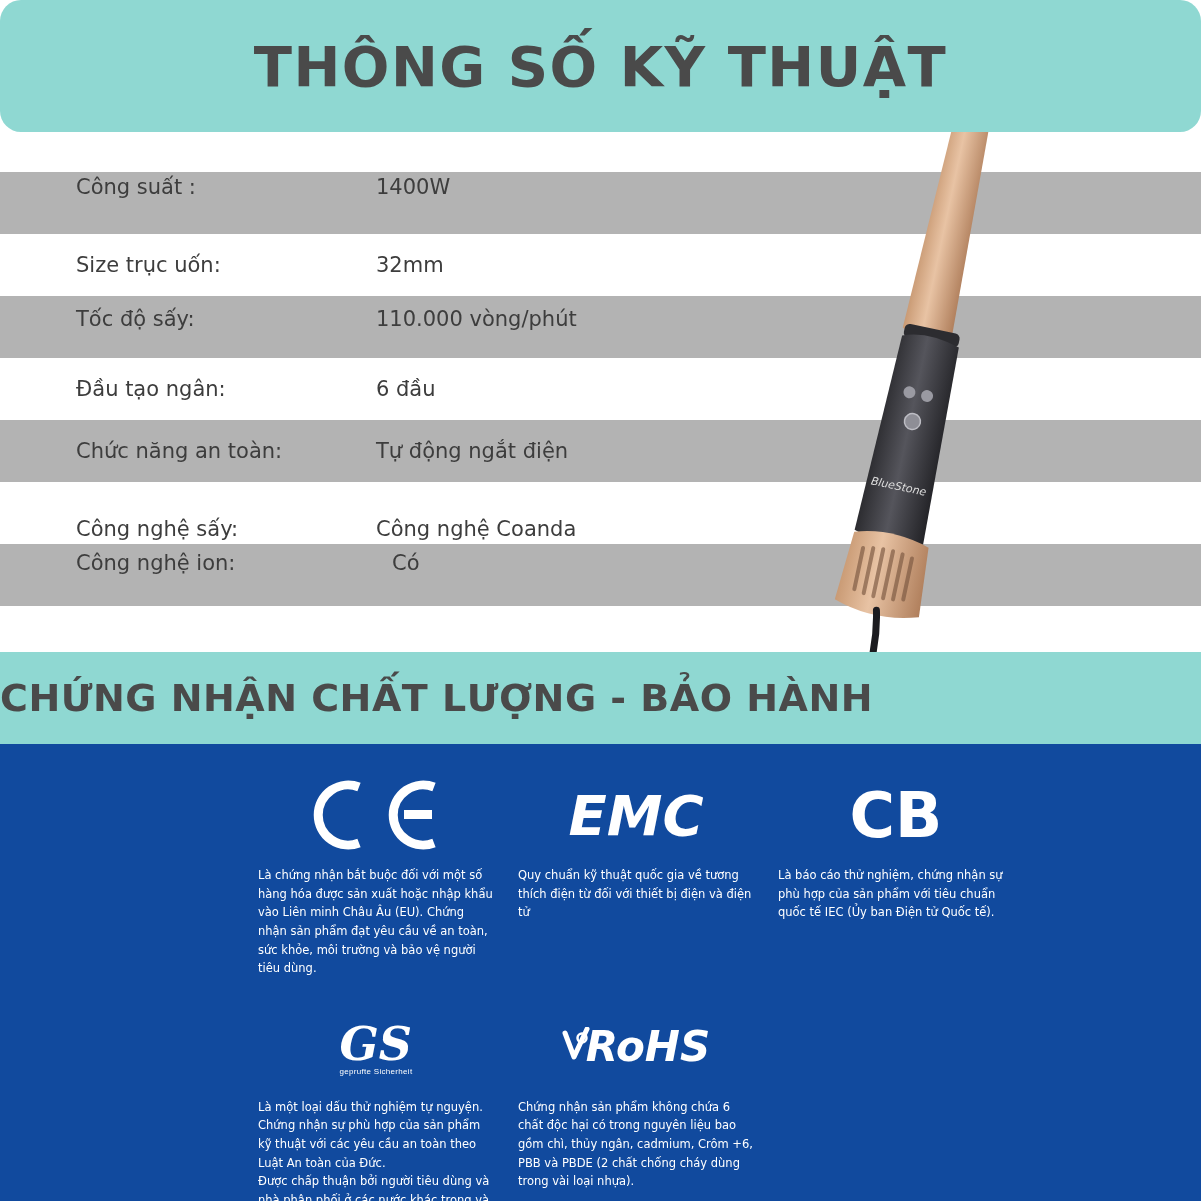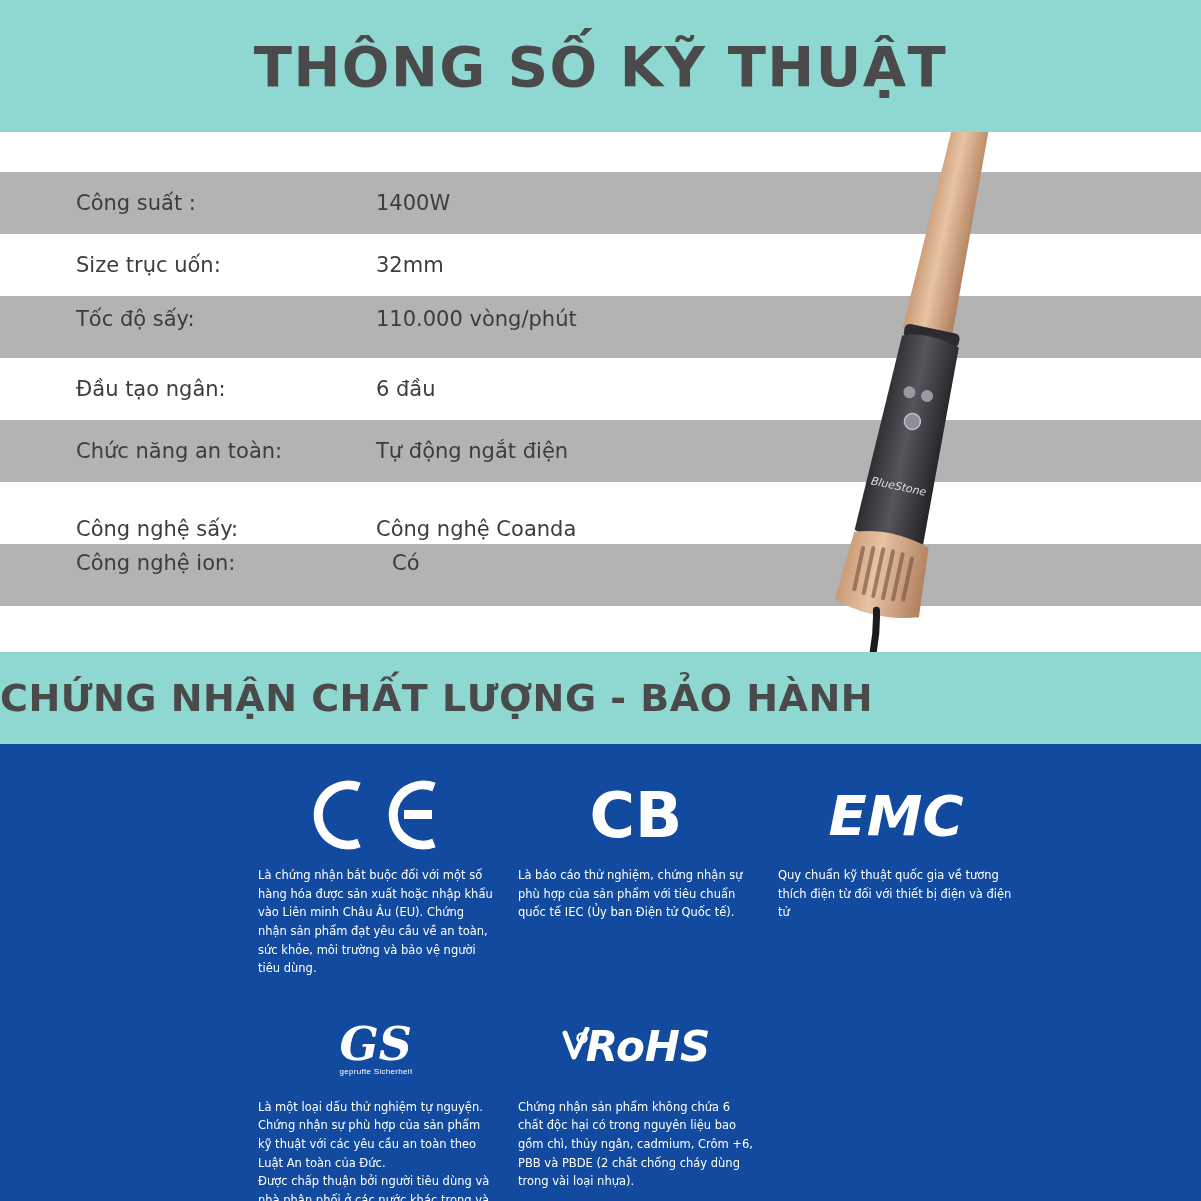--- a/index.html
+++ b/index.html
@@ -8,21 +8,21 @@
     font-family: "Liberation Sans", sans-serif;
     background: #ffffff;
     overflow: hidden;
   }
   .page { position: relative; width: 1201px; height: 1201px; }
 
   
   .header {
     height: 132px;
     background: #8fd8d2;
-    display: flex; align-items: center; justify-content: center;
+    display: flex; align-items: center; justify-content: center; border-radius: 21px;
   }
   .header-title {
     font-size: 56px;
     font-weight: 700;
     letter-spacing: 1.5px;
     color: #4a4a4a;
     text-transform: uppercase;
     font-family: "DejaVu Sans", sans-serif;
   }
 
@@ -169,21 +169,21 @@
           <rect x="140" y="529" width="4" height="52" rx="2"></rect>
           <rect x="150" y="530" width="4" height="50" rx="2"></rect>
           <rect x="160" y="532" width="4" height="46" rx="2"></rect>
         </g>
 
         <path d="M138 592 q10 40 2 86" stroke="#1b1b1f" stroke-width="7" fill="none" stroke-linecap="round"></path>
       </g>
     </svg>
 
     <div class="spec-table">
-      <div class="spec-row" style="top:40px;position:absolute;width:100%;">
+      <div class="spec-row" style="top:24px;position:absolute;width:100%;">
         <div class="spec-label">Công suất :</div>
         <div class="spec-value">1400W</div>
       </div>
       <div class="spec-row" style="top:102px;position:absolute;width:100%;">
         <div class="spec-label">Size trục uốn:</div>
         <div class="spec-value">32mm</div>
       </div>
       <div class="spec-row" style="top:156px;position:absolute;width:100%;">
         <div class="spec-label">Tốc độ sấy:</div>
         <div class="spec-value">110.000 vòng/phút</div>
@@ -221,30 +221,30 @@
             <path d="M133 12 A30 30 0 1 0 133 68" stroke="#fff" stroke-width="9" fill="none"></path>
             <rect x="103" y="35" width="30" height="9" fill="#114a9e"></rect>
             <rect x="103" y="35" width="28" height="9" fill="#fff"></rect>
           </svg>
         </div>
         <div class="cert-desc">Là chứng nhận bắt buộc đối với một số hàng hóa được sản xuất hoặc nhập khẩu vào Liên minh Châu Âu (EU). Chứng nhận sản phẩm đạt yêu cầu về an toàn, sức khỏe, môi trường và bảo vệ người tiêu dùng.</div>
       </div>
 
       <div class="cert-cell">
         <div class="cert-mark">
+          <span class="emc-mark">EMC</span>
+        </div>
+        <div class="cert-desc">Quy chuẩn kỹ thuật quốc gia về tương thích điện từ đối với thiết bị điện và điện tử</div>
+      </div>
+
+      <div class="cert-cell">
+        <div class="cert-mark">
           <span class="cb-mark">CB</span>
         </div>
         <div class="cert-desc">Là báo cáo thử nghiệm, chứng nhận sự phù hợp của sản phẩm với tiêu chuẩn quốc tế IEC (Ủy ban Điện tử Quốc tế).</div>
-      </div>
-
-      <div class="cert-cell">
-        <div class="cert-mark">
-          <span class="emc-mark">EMC</span>
-        </div>
-        <div class="cert-desc">Quy chuẩn kỹ thuật quốc gia về tương thích điện từ đối với thiết bị điện và điện tử</div>
       </div>
     </div>
 
     <div class="cert-grid cert-row2">
       <div class="cert-cell">
         <div class="cert-mark">
           <div style="">
             <span class="gs-mark">GS</span>
             <div style="font-size:8px;letter-spacing:0.3px;margin-top:-4px;">geprufte Sicherheit</div>
           </div>

